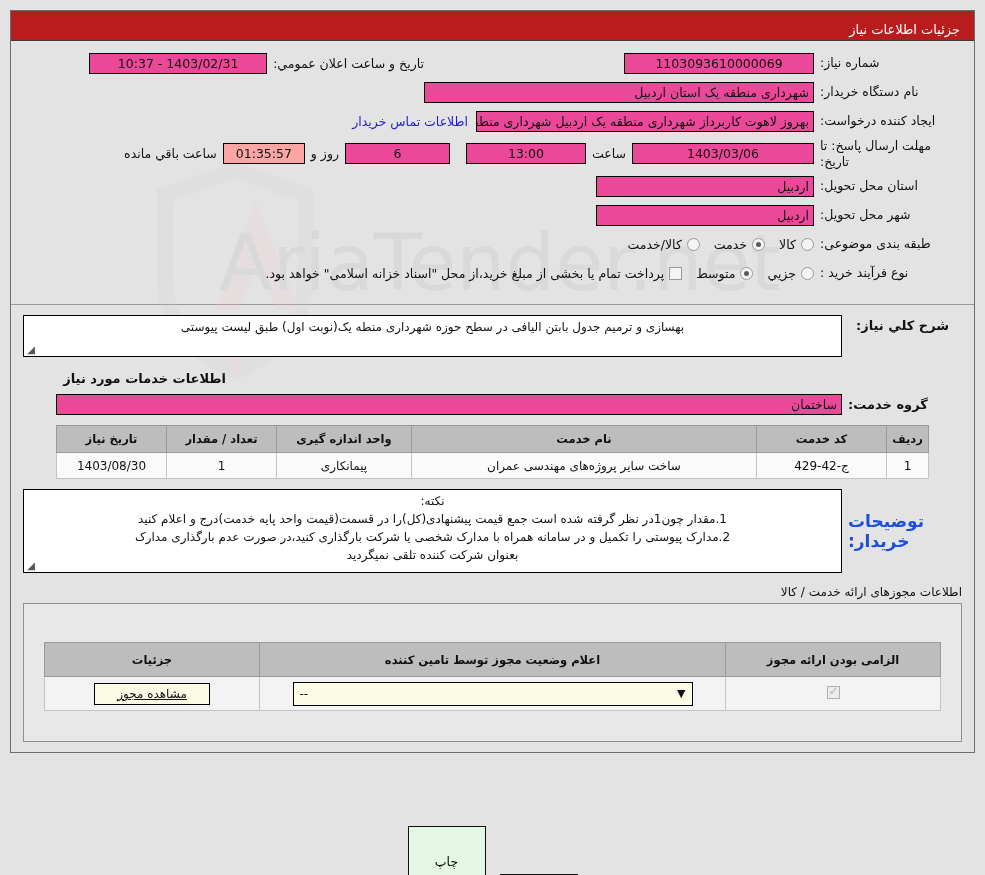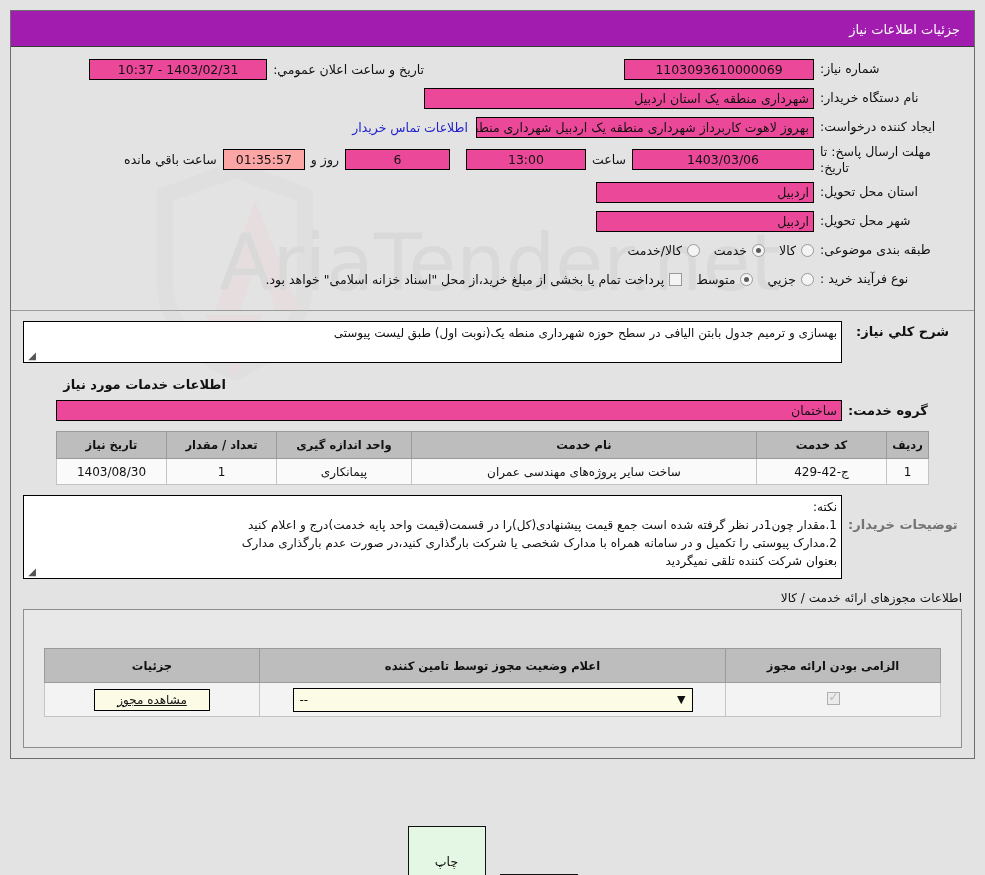--- a/index.html
+++ b/index.html
@@ -17,23 +17,23 @@
 
   
   .page-frame {
     position: absolute;
     left: 10px; top: 10px;
     width: 965px;
     border: 1px solid #6e6e6e;
     background: #e3e3e3;
   }
   .header-bar {
-    background: #a21caf;
+    background: #b91c1c;
     color: #ffffff;
-    height: 36px;
+    height: 30px;
     line-height: 38px;
     padding: 0 14px;
     font-size: 13px;
     border-bottom: 1px solid #3a3a3a;
     text-align: right;
   }
 
   
   .watermark {
     position: absolute;
@@ -173,21 +173,21 @@
     padding-left: 14px;
   }
   .textarea-box {
     border: 1px solid #000;
     background: #fff;
     font-size: 12px;
     color: #111;
     padding: 2px 4px;
     position: relative;
     line-height: 1.5;
-    text-align: right;
+    text-align: center;
   }
   .ta-need { width: 820px; height: 42px; }
   .resize-grip {
     position: absolute;
     left: 2px; bottom: 1px;
     width: 10px; height: 10px;
     color: #555;
     font-size: 10px;
     line-height: 10px;
   }
@@ -244,22 +244,22 @@
   
   .notes-row {
     display: flex;
     align-items: flex-start;
     padding: 4px 12px 8px 12px;
   }
   .notes-lbl {
     flex: 0 0 120px;
     text-align: left;
     font-weight: bold;
-    font-size: 13px;
-    color: #737373;
+    font-size: 17px;
+    color: #1d4ed8;
     padding-top: 22px;
     padding-left: 6px;
   }
   .ta-notes {
     width: 820px;
     height: 84px;
   }
 
   
   .permits-title {

